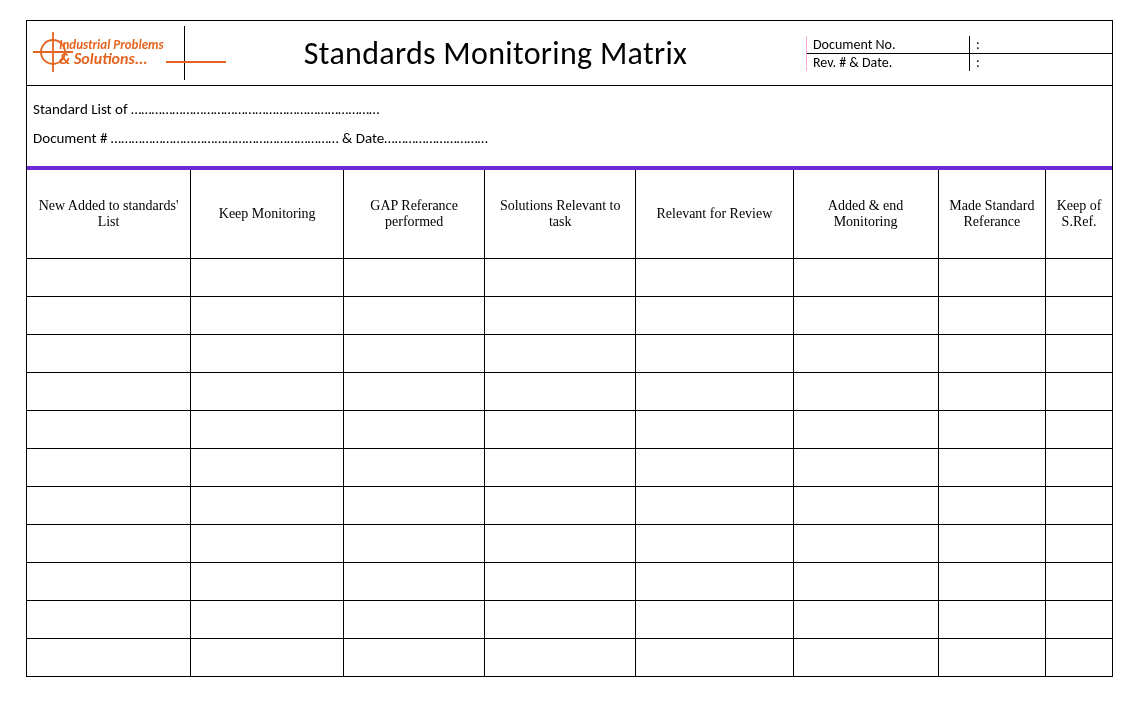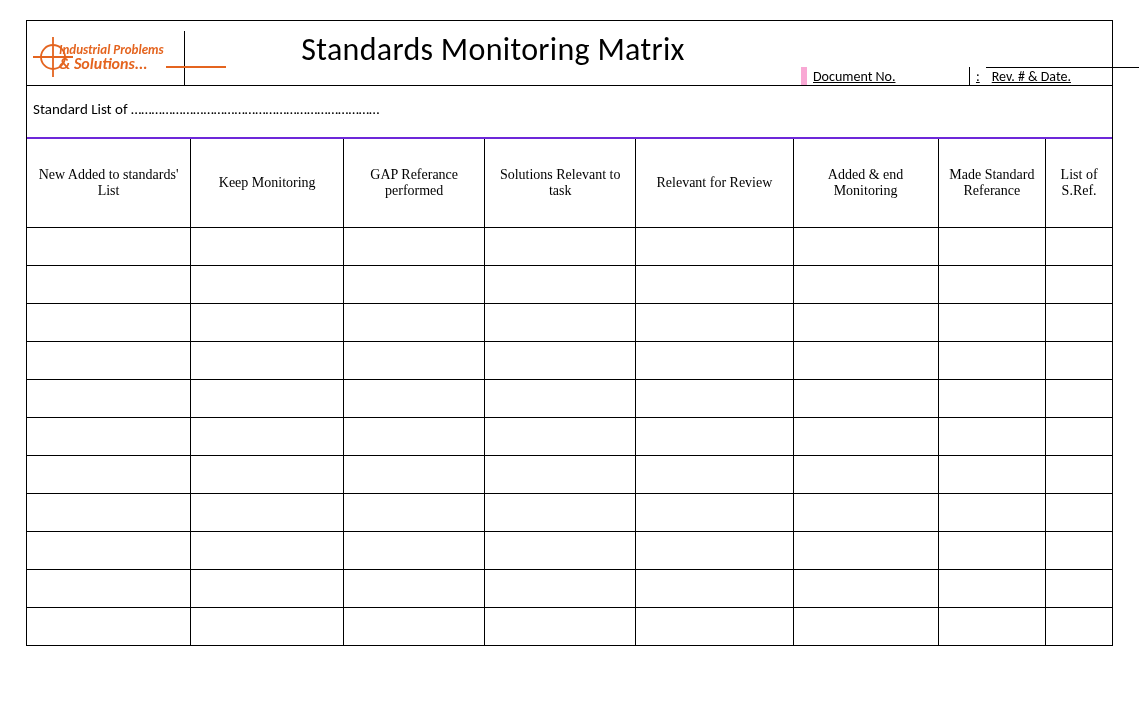--- a/index.html
+++ b/index.html
@@ -17,21 +17,21 @@
     padding: 20px 26px 20px 26px;
   }
   .outer {
     border: 1.5px solid #000;
     box-sizing: border-box;
   }
 
   
   .header-band {
     display: flex;
-    align-items: flex-end;
+    align-items: center;
     height: 64px;
     border-bottom: 1px solid #000;
   }
   .logo-cell {
     width: 158px;
     border-right: 1px solid #000;
     display: flex;
     align-items: center;
     justify-content: center;
     box-sizing: border-box;
@@ -87,23 +87,23 @@
   }
   .title-cell h1 {
     margin: 16px;
     font-size: 32px;
     font-weight: 400;
     letter-spacing: .3px;
   }
 
   .meta-cell {
     width: 305px;
-    border-left: 6px solid #f9a8d4;
-    display: flex;
-    text-decoration: underline;
+    border-left: 1px solid #f9a8d4;
+    display: flex;
+    flex-direction: column;
   }
   .meta-row {
     flex: 1;
     display: flex;
     align-items: center;
   }
   .meta-row + .meta-row { border-top: 1px solid #000; }
   .meta-label {
     width: 150px;
     font-size: 14px;
@@ -117,21 +117,21 @@
     flex: 1;
     font-size: 14px;
     padding: 0 6px;
   }
 
   
   .info-band {
     padding: 8px 6px 12px 6px;
     font-size: 15px;
     line-height: 1.8;
-    border-bottom: 2px solid #6d28d9;
+    border-bottom: 4px solid #6d28d9;
   }
   .info-line { margin: 2px 0; white-space: nowrap; }
 
   
   table.matrix {
     width: 100%;
     border-collapse: collapse;
     table-layout: fixed;
   }
   table.matrix th,
@@ -202,20 +202,21 @@
         </div>
         <div class="meta-row">
           <div class="meta-label">Rev. # &amp; Date.</div>
           <div class="meta-value">:</div>
         </div>
       </div>
     </div>
 
     <div class="info-band">
       <div class="info-line">Standard List of ………………………………………………………………</div>
+      <div class="info-line">Document # …………………………………………………………  &amp; Date…………………………</div>
     </div>
 
     <table class="matrix">
       <colgroup>
         <col class="col0">
           <col class="col1">
           <col class="col2">
           <col class="col3">
         <col class="col4">
           <col class="col5">
@@ -224,21 +225,21 @@
       </colgroup>
       <thead>
         <tr>
           <th>New Added to standards' List</th>
           <th>Keep Monitoring</th>
           <th>GAP Referance performed</th>
           <th>Solutions Relevant to task</th>
           <th>Relevant for Review</th>
           <th>Added &amp; end Monitoring</th>
           <th>Made Standard Referance</th>
-          <th>List of S.Ref.</th>
+          <th>Keep of S.Ref.</th>
         </tr>
       </thead>
       <tbody>
 
       <tr>
             <td></td>
             <td></td>
             <td></td>
             <td></td>
             <td></td>

